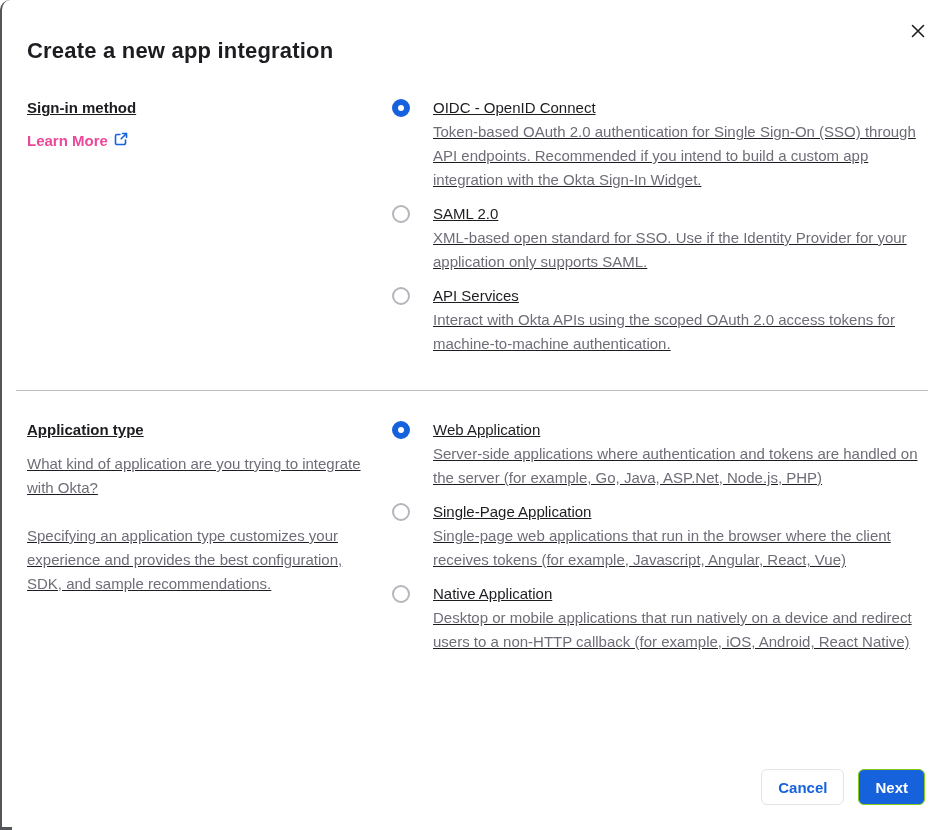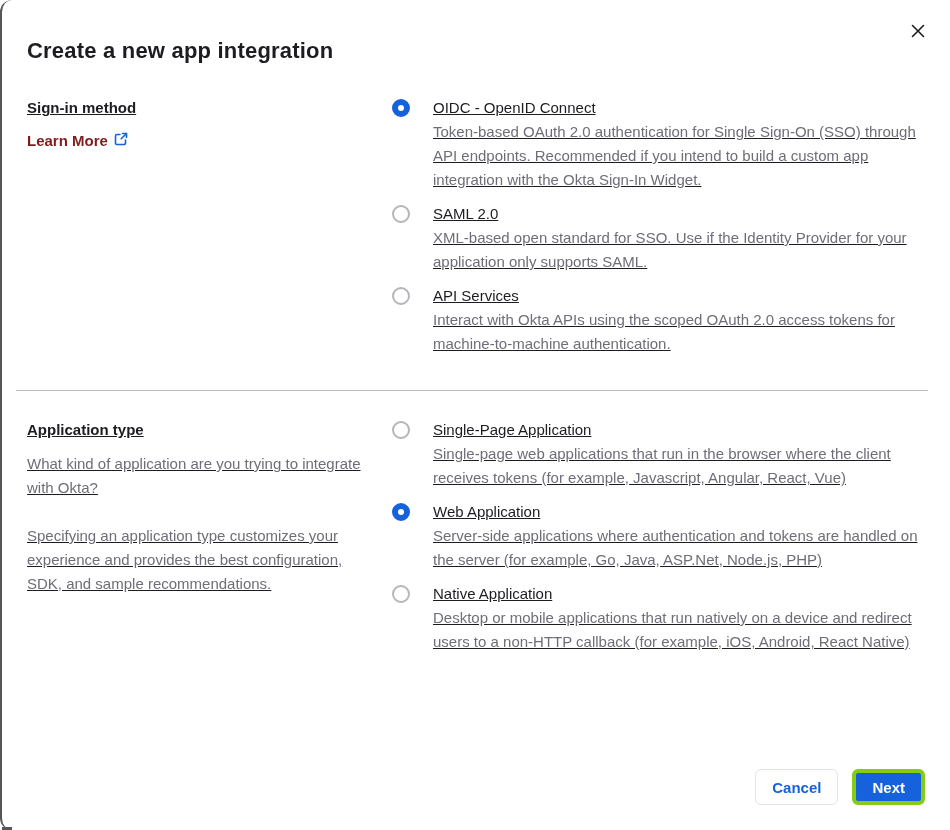--- a/index.html
+++ b/index.html
@@ -8,21 +8,20 @@
     width: 950px; height: 830px; overflow: hidden;
     color: #1d1d21;
   }
   .modal {
     position: relative;
     width: 950px; height: 830px;
     box-sizing: border-box;
     background: #ffffff;
     border-left: 2px solid #54565a;
     border-top-left-radius: 10px;
-    border-radius: 12px;
   }
   .corner-foot {
     position: absolute; left: 0; bottom: 0;
     width: 10px; height: 3px; background: #54565a;
   }
   .close-btn {
     position: absolute; top: 20px; right: 20px;
     width: 24px; height: 24px;
     display: flex; align-items: center; justify-content: center;
     cursor: pointer; background: transparent; border: none; padding: 0;
@@ -47,21 +46,21 @@
     color: #1d1d21;
   }
   .left-para {
     margin: 0; margin-top: 10px;
     font-size: 15px; line-height: 24px; color: #6e6e78;
   }
   .left-para + .left-para { margin-top: 24px; }
   .learn-more {
     margin-top: 9px; display: inline-flex; align-items: center; gap: 6px;
     font-size: 15px; line-height: 24px; font-weight: bold;
-    color: #7f1d1d; text-decoration: none; cursor: pointer;
+    color: #ec4899; text-decoration: none; cursor: pointer;
   }
   .option {
     display: flex; align-items: flex-start; gap: 23px;
     margin-bottom: 10px; cursor: pointer;
   }
   .option:last-child { margin-bottom: 0; }
   .radio {
     flex: 0 0 auto;
     width: 18px; height: 18px; margin-top: 3px;
     border-radius: 50%;
@@ -100,21 +99,21 @@
     height: 36px; padding: 1px 16px;
     border-radius: 6px; cursor: pointer;
     display: inline-flex; align-items: center; justify-content: center;
   }
   .btn-cancel {
     background: #ffffff; color: #1662dd;
     border: 1px solid #e3e3e8;
   }
   .btn-next {
     background: #1662dd; color: #ffffff;
-    border: 4px solid #84cc16;
+    border: 1px solid #84cc16;
   }
 </style>
 </head>
 <body>
 
 <div class="modal">
   <div class="corner-foot"></div>
 
   <button class="close-btn">
     <span>
@@ -174,32 +173,32 @@
 
   <div class="section section-2">
     <div class="left-col">
       <h2 class="section-heading">Application type</h2>
       <p class="left-para">What kind of application are you trying to integrate with Okta?</p>
       <p class="left-para">Specifying an application type customizes your experience and provides the best configuration, SDK, and sample recommendations.</p>
     </div>
     <div class="right-col">
 
       <div class="option">
+        <span class="radio selected"></span>
+        <div class="option-text">
+          <div class="option-label">Web Application</div>
+          <div class="option-desc">Server-side applications where authentication and tokens are handled on the server (for example, Go, Java, ASP.Net, Node.js, PHP)</div>
+        </div>
+      </div>
+
+      <div class="option">
         <span class="radio"></span>
         <div class="option-text">
           <div class="option-label">Single-Page Application</div>
           <div class="option-desc">Single-page web applications that run in the browser where the client receives tokens (for example, Javascript, Angular, React, Vue)</div>
-        </div>
-      </div>
-
-      <div class="option">
-        <span class="radio selected"></span>
-        <div class="option-text">
-          <div class="option-label">Web Application</div>
-          <div class="option-desc">Server-side applications where authentication and tokens are handled on the server (for example, Go, Java, ASP.Net, Node.js, PHP)</div>
         </div>
       </div>
 
       <div class="option">
         <span class="radio"></span>
         <div class="option-text">
           <div class="option-label">Native Application</div>
           <div class="option-desc">Desktop or mobile applications that run natively on a device and redirect users to a non-HTTP callback (for example, iOS, Android, React Native)</div>
         </div>
       </div>

